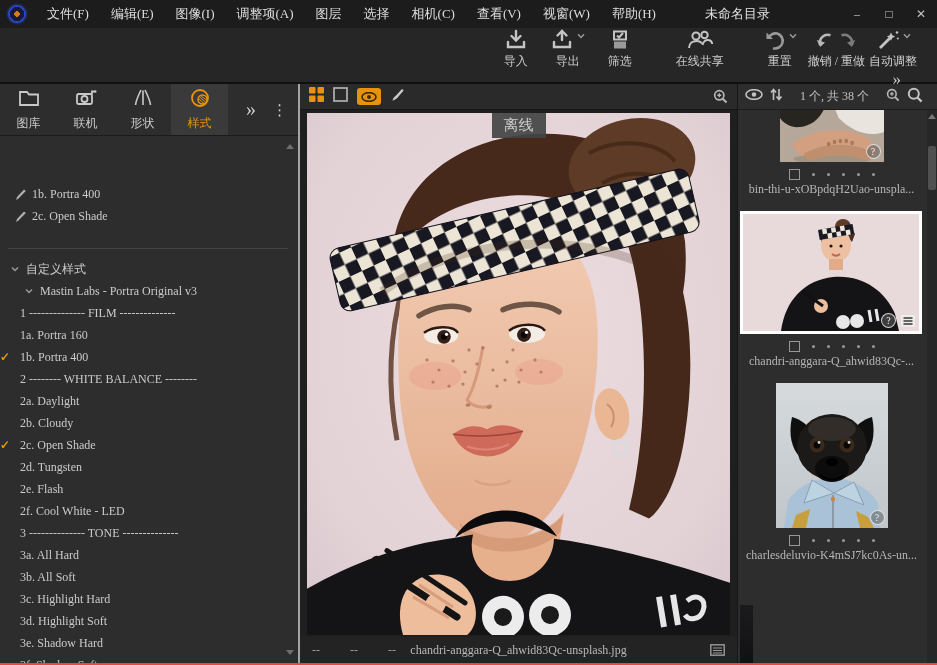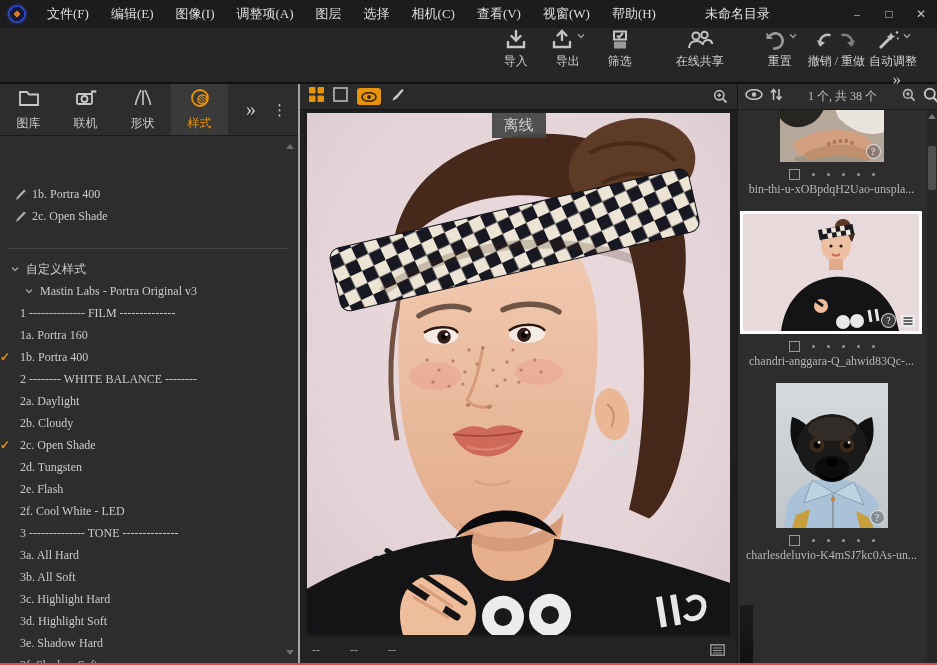--- a/index.html
+++ b/index.html
@@ -64,21 +64,21 @@
   .offline-badge { position:absolute; top:3px; left:50%; transform:translateX(-50%);
     background:rgba(68,68,68,0.92); color:#cdcdcd; font-size:15px; padding:3px 12px; }
   .viewer-status { height:26px; background:#232323; display:flex; align-items:center; padding:0 12px; color:#9d9d9d; font-size:12px; position:relative; }
   .dash { margin-right:30px; }
   .status-filename { position:absolute; left:50%; transform:translateX(-50%); color:#b9b9b9; }
   .status-list-icon { margin-left:auto; display:flex; }
 
   
   .filmstrip { width:200px; background:#2d2d2d; border-left:1px solid #161616; display:flex; flex-direction:column; position:relative; }
   .fs-toolbar { height:26px; display:flex; align-items:center; gap:7px; padding:0 7px; border-bottom:1px solid #1c1c1c; color:#c0c0c0; font-size:12px; }
-  .fs-count { white-space:nowrap; margin:0 18px; }
+  .fs-count { white-space:nowrap; margin:0 10px; }
   .fs-body { flex:1; position:relative; padding-right:12px; }
   .fs-img { position:relative; margin:0 auto; }
   .fs-img svg { display:block; width:100%; height:100%; }
   .t1 .fs-img { width:104px; height:52px; }
   .thumb-sel { width:182px; height:123px; border:3px solid #ffffff; margin:14px 0 0 2px; position:relative; background:#e8d9db; }
   .thumb-sel svg { display:block; width:100%; height:100%; }
   .t3 { margin-top:14px; }
   .t3 .fs-img { width:112px; height:145px; }
   .thumb-meta { display:flex; align-items:center; justify-content:center; gap:12px; height:16px; margin-top:4px; }
   .cbx { width:11px; height:11px; border:1px solid #979797; }
@@ -491,20 +491,21 @@
             <path d="M112,470 L146,492 M106,482 L142,503" stroke="#d89d7c" stroke-width="3" fill="none"></path>
           </svg>
         </div>
         <div class="offline-badge">离线</div>
       </div>
 
       <div class="viewer-status">
         <span class="dash">--</span>
         <span class="dash">--</span>
         <span class="dash">--</span>
+        <span class="status-filename">chandri-anggara-Q_ahwid83Qc-unsplash.jpg</span>
         <span class="status-list-icon">
             <svg width="15" height="12" viewBox="0 0 15 12">
               <rect x="0.8" y="0.8" width="13.4" height="10.4" fill="none" stroke="#9a9a9a" stroke-width="1.4"></rect>
               <path d="M3 4 h9 M3 6.5 h9 M3 9 h9" stroke="#9a9a9a" stroke-width="1.1"></path>
             </svg>
           </span>
       </div>
     </main>
 
     <aside class="filmstrip">

